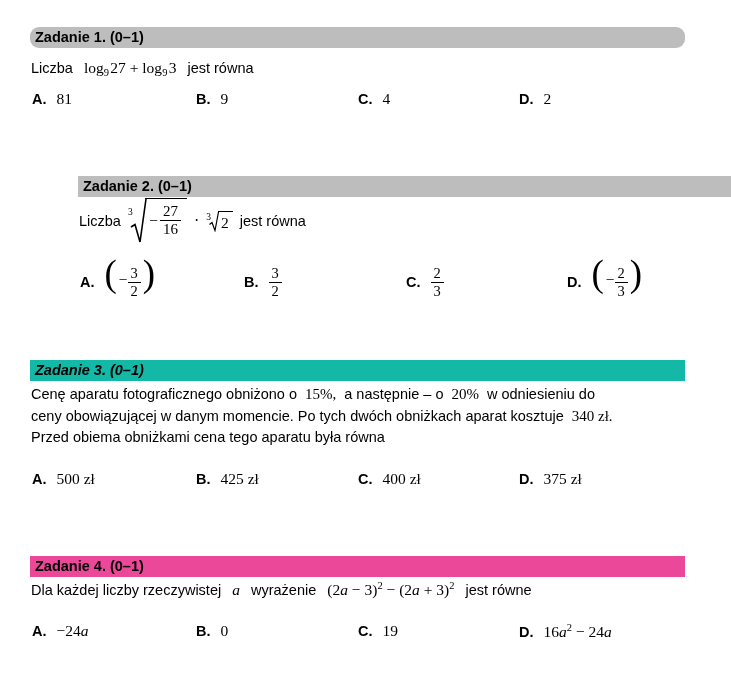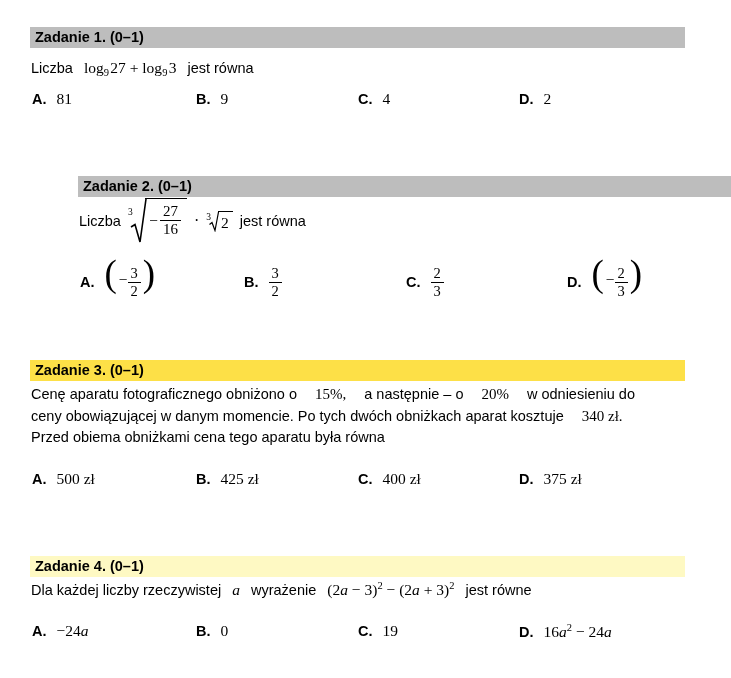--- a/index.html
+++ b/index.html
@@ -68,27 +68,27 @@
   .radicand2 {
     border-top:1.3px solid #000; margin-left:-1px;
     font-family:"Liberation Serif", serif; font-size:15.5px;
     padding:2px 4px 0 3px;
   }
   .mdot { font-family:"Liberation Serif", serif; font-size:16px; margin:0 7px; }
   .mminus { font-family:"Liberation Serif", serif; font-size:15.5px; }
 
   
   .body3 { position:absolute; left:1px; font-size:14.5px; line-height:21.5px; width:660px; }
-  .body3 .num { font-family:"Liberation Serif", serif; font-size:15px; margin:0 18px; }
+  .body3 .num { font-family:"Liberation Serif", serif; font-size:15px; margin:0 8px; }
 </style>
 </head>
 <body>
 
 <section class="task" id="task-1">
-  <div class="hdr" style="background: rgb(189, 189, 189);">Zadanie 1. (0–1)</div>
+  <div class="hdr" style="background: rgb(189, 189, 189); border-radius: 9px;">Zadanie 1. (0–1)</div>
   <div class="qline" style="top:32px;">
     <span>Liczba</span><span class="gap-l"></span>
     <span class="m"><span>log</span><span class="msub">9</span> <span>27</span>
       <span>+</span>
       <span>log</span><span class="msub">9</span> <span>3</span></span><span class="gap-l"></span>
     <span>jest równa</span>
   </div>
   <div class="answers" style="top:63px;">
     <div class="ans col-a">
       <span class="letter">A.</span>
@@ -164,21 +164,21 @@
       <span class="letter">D.</span>
       <span class="val"><span class="bigparen paren-open">(</span><span class="mminus">−</span><span class="frac">
             <span class="fn">2</span>
             <span class="fd">3</span>
           </span><span class="bigparen paren-close">)</span></span>
     </div>
   </div>
 </section>
 
 <section class="task" id="task-3">
-  <div class="hdr" style="background: #fde047;">Zadanie 3. (0–1)</div>
+  <div class="hdr" style="background: #14b8a6; font-style: italic;">Zadanie 3. (0–1)</div>
   <div class="body3" style="top:24px;">
     <div><span>Cenę aparatu fotograficznego obniżono o</span><span class="num">15%,</span><span>a następnie – o</span><span class="num">20%</span><span>w odniesieniu do</span></div>
     <div><span>ceny obowiązującej w danym momencie. Po tych dwóch obniżkach aparat kosztuje</span><span class="num">340 zł.</span></div>
     <div><span>Przed obiema obniżkami cena tego aparatu była równa</span></div>
   </div>
   <div class="answers" style="top:110px;">
     <div class="ans col-a">
       <span class="letter">A.</span>
       <span class="val">500 zł</span>
     </div>
@@ -191,21 +191,21 @@
       <span class="val">400 zł</span>
     </div>
     <div class="ans col-d">
       <span class="letter">D.</span>
       <span class="val">375 zł</span>
     </div>
   </div>
 </section>
 
 <section class="task" id="task-4">
-  <div class="hdr" style="background: #fef9c3;">Zadanie 4. (0–1)</div>
+  <div class="hdr" style="background: #ec4899;">Zadanie 4. (0–1)</div>
   <div class="qline" style="top:24px;">
     <span>Dla każdej liczby rzeczywistej</span><span class="gap-l"></span>
     <span class="m it">a</span><span class="gap-l"></span>
     <span>wyrażenie</span><span class="gap-l"></span>
     <span class="m"><span>(2</span><span class="it">a</span><span> − 3)</span><span class="msup">2</span><span> − </span><span>(2</span><span class="it">a</span><span> + 3)</span><span class="msup">2</span></span><span class="gap-l"></span>
     <span>jest równe</span>
   </div>
   <div class="answers" style="top:66px;">
     <div class="ans col-a">
       <span class="letter">A.</span>

